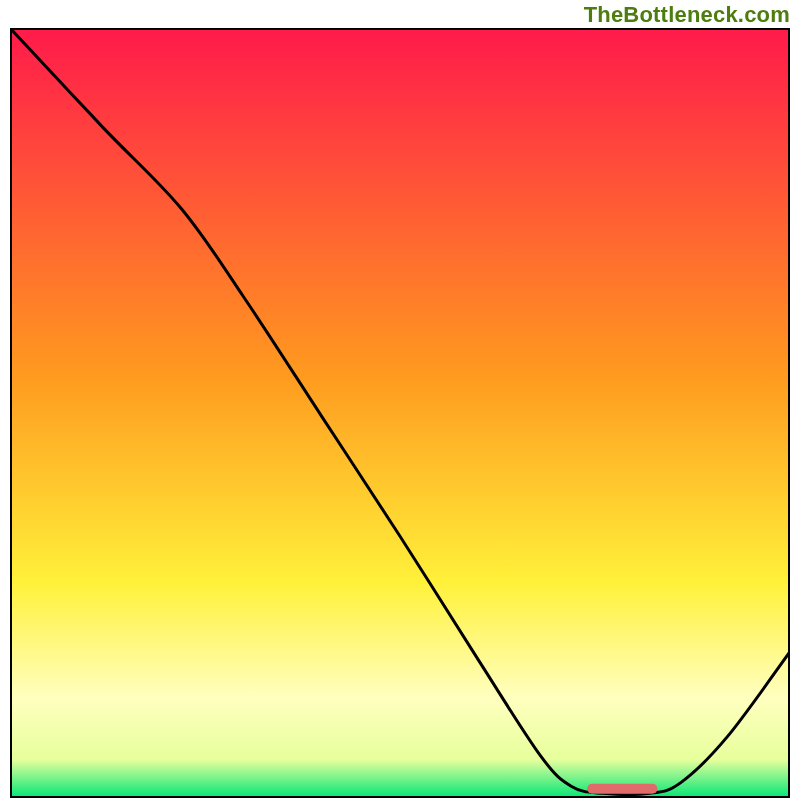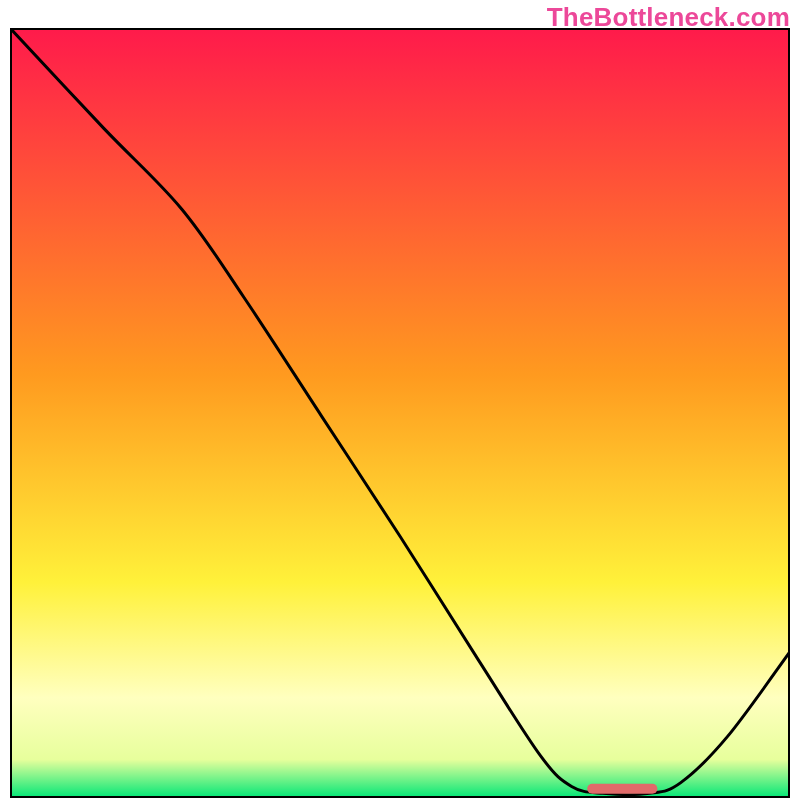--- a/index.html
+++ b/index.html
@@ -12,23 +12,23 @@
   }
   .wrap {
     position: relative;
     width: 800px;
     height: 800px;
   }
   .attribution {
     position: absolute;
     top: 2px;
     right: 10px;
-    font-size: 26px;
+    font-size: 22px;
     font-weight: 600;
-    color: #ec4899;
+    color: #4d7c0f;
     letter-spacing: 0.2px;
   }
   .plot {
     position: absolute;
     left: 10px;
     top: 28px;
     width: 780px;
     height: 770px;
   }
   svg { display: block; }

